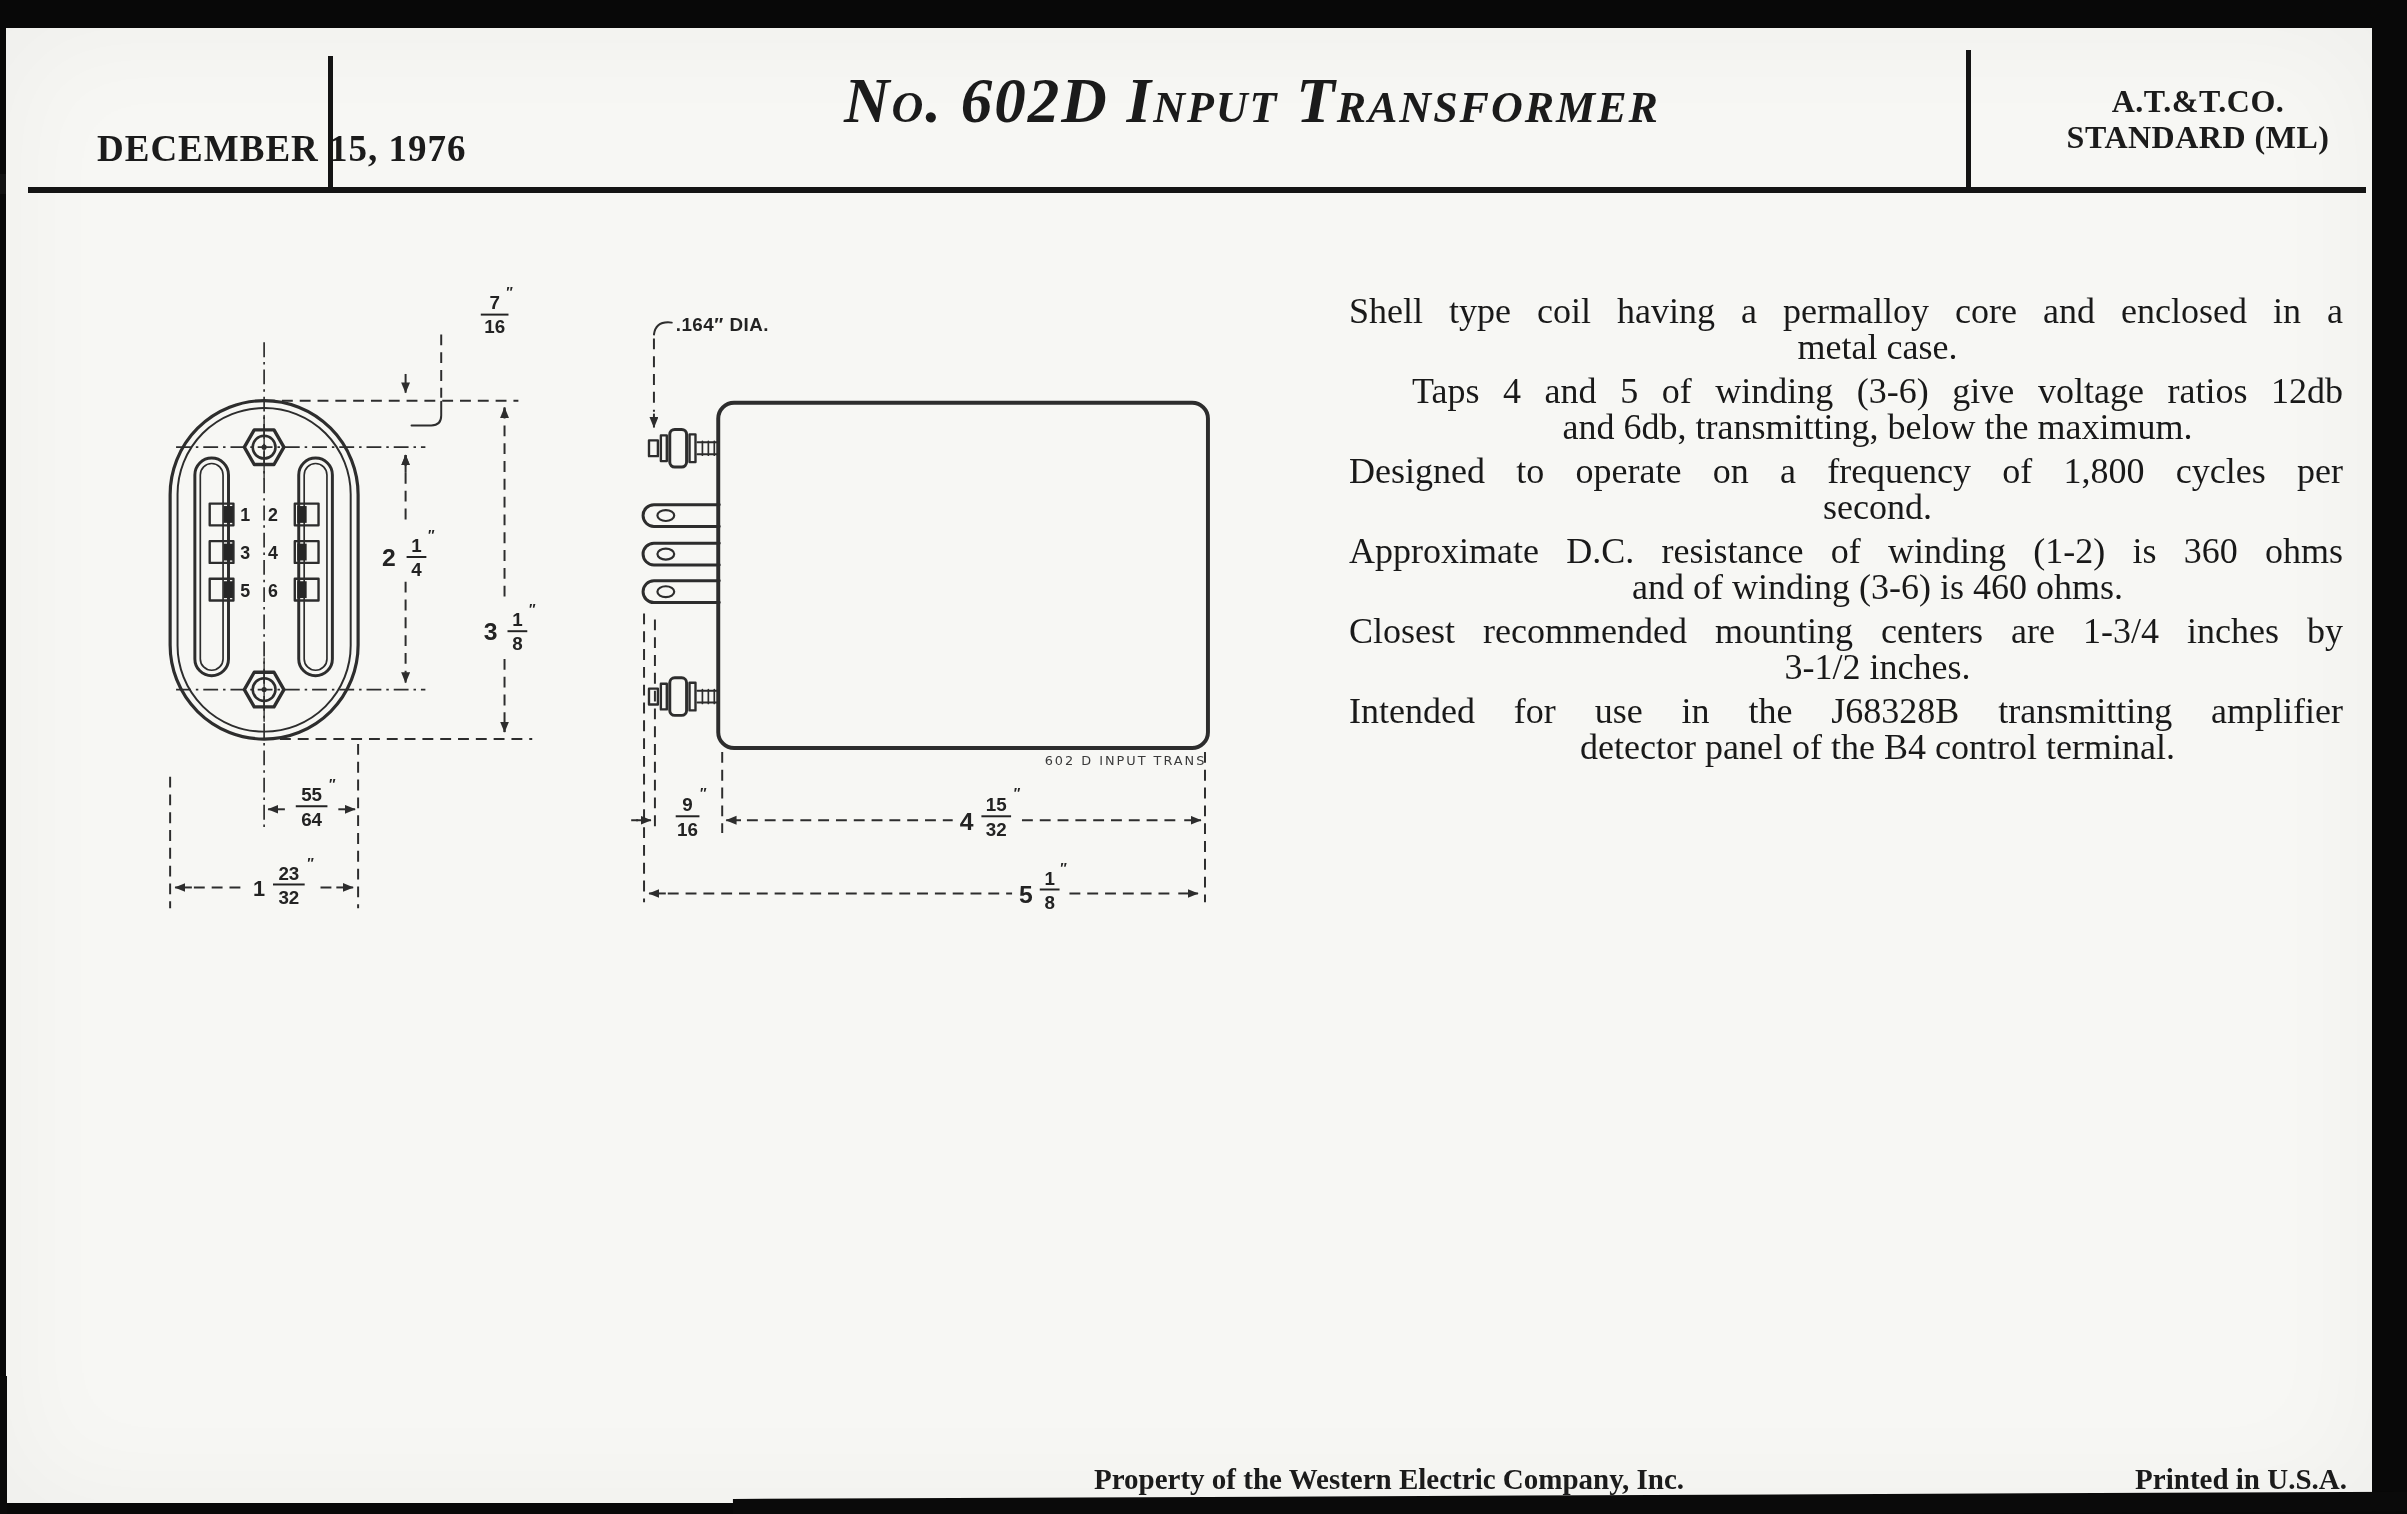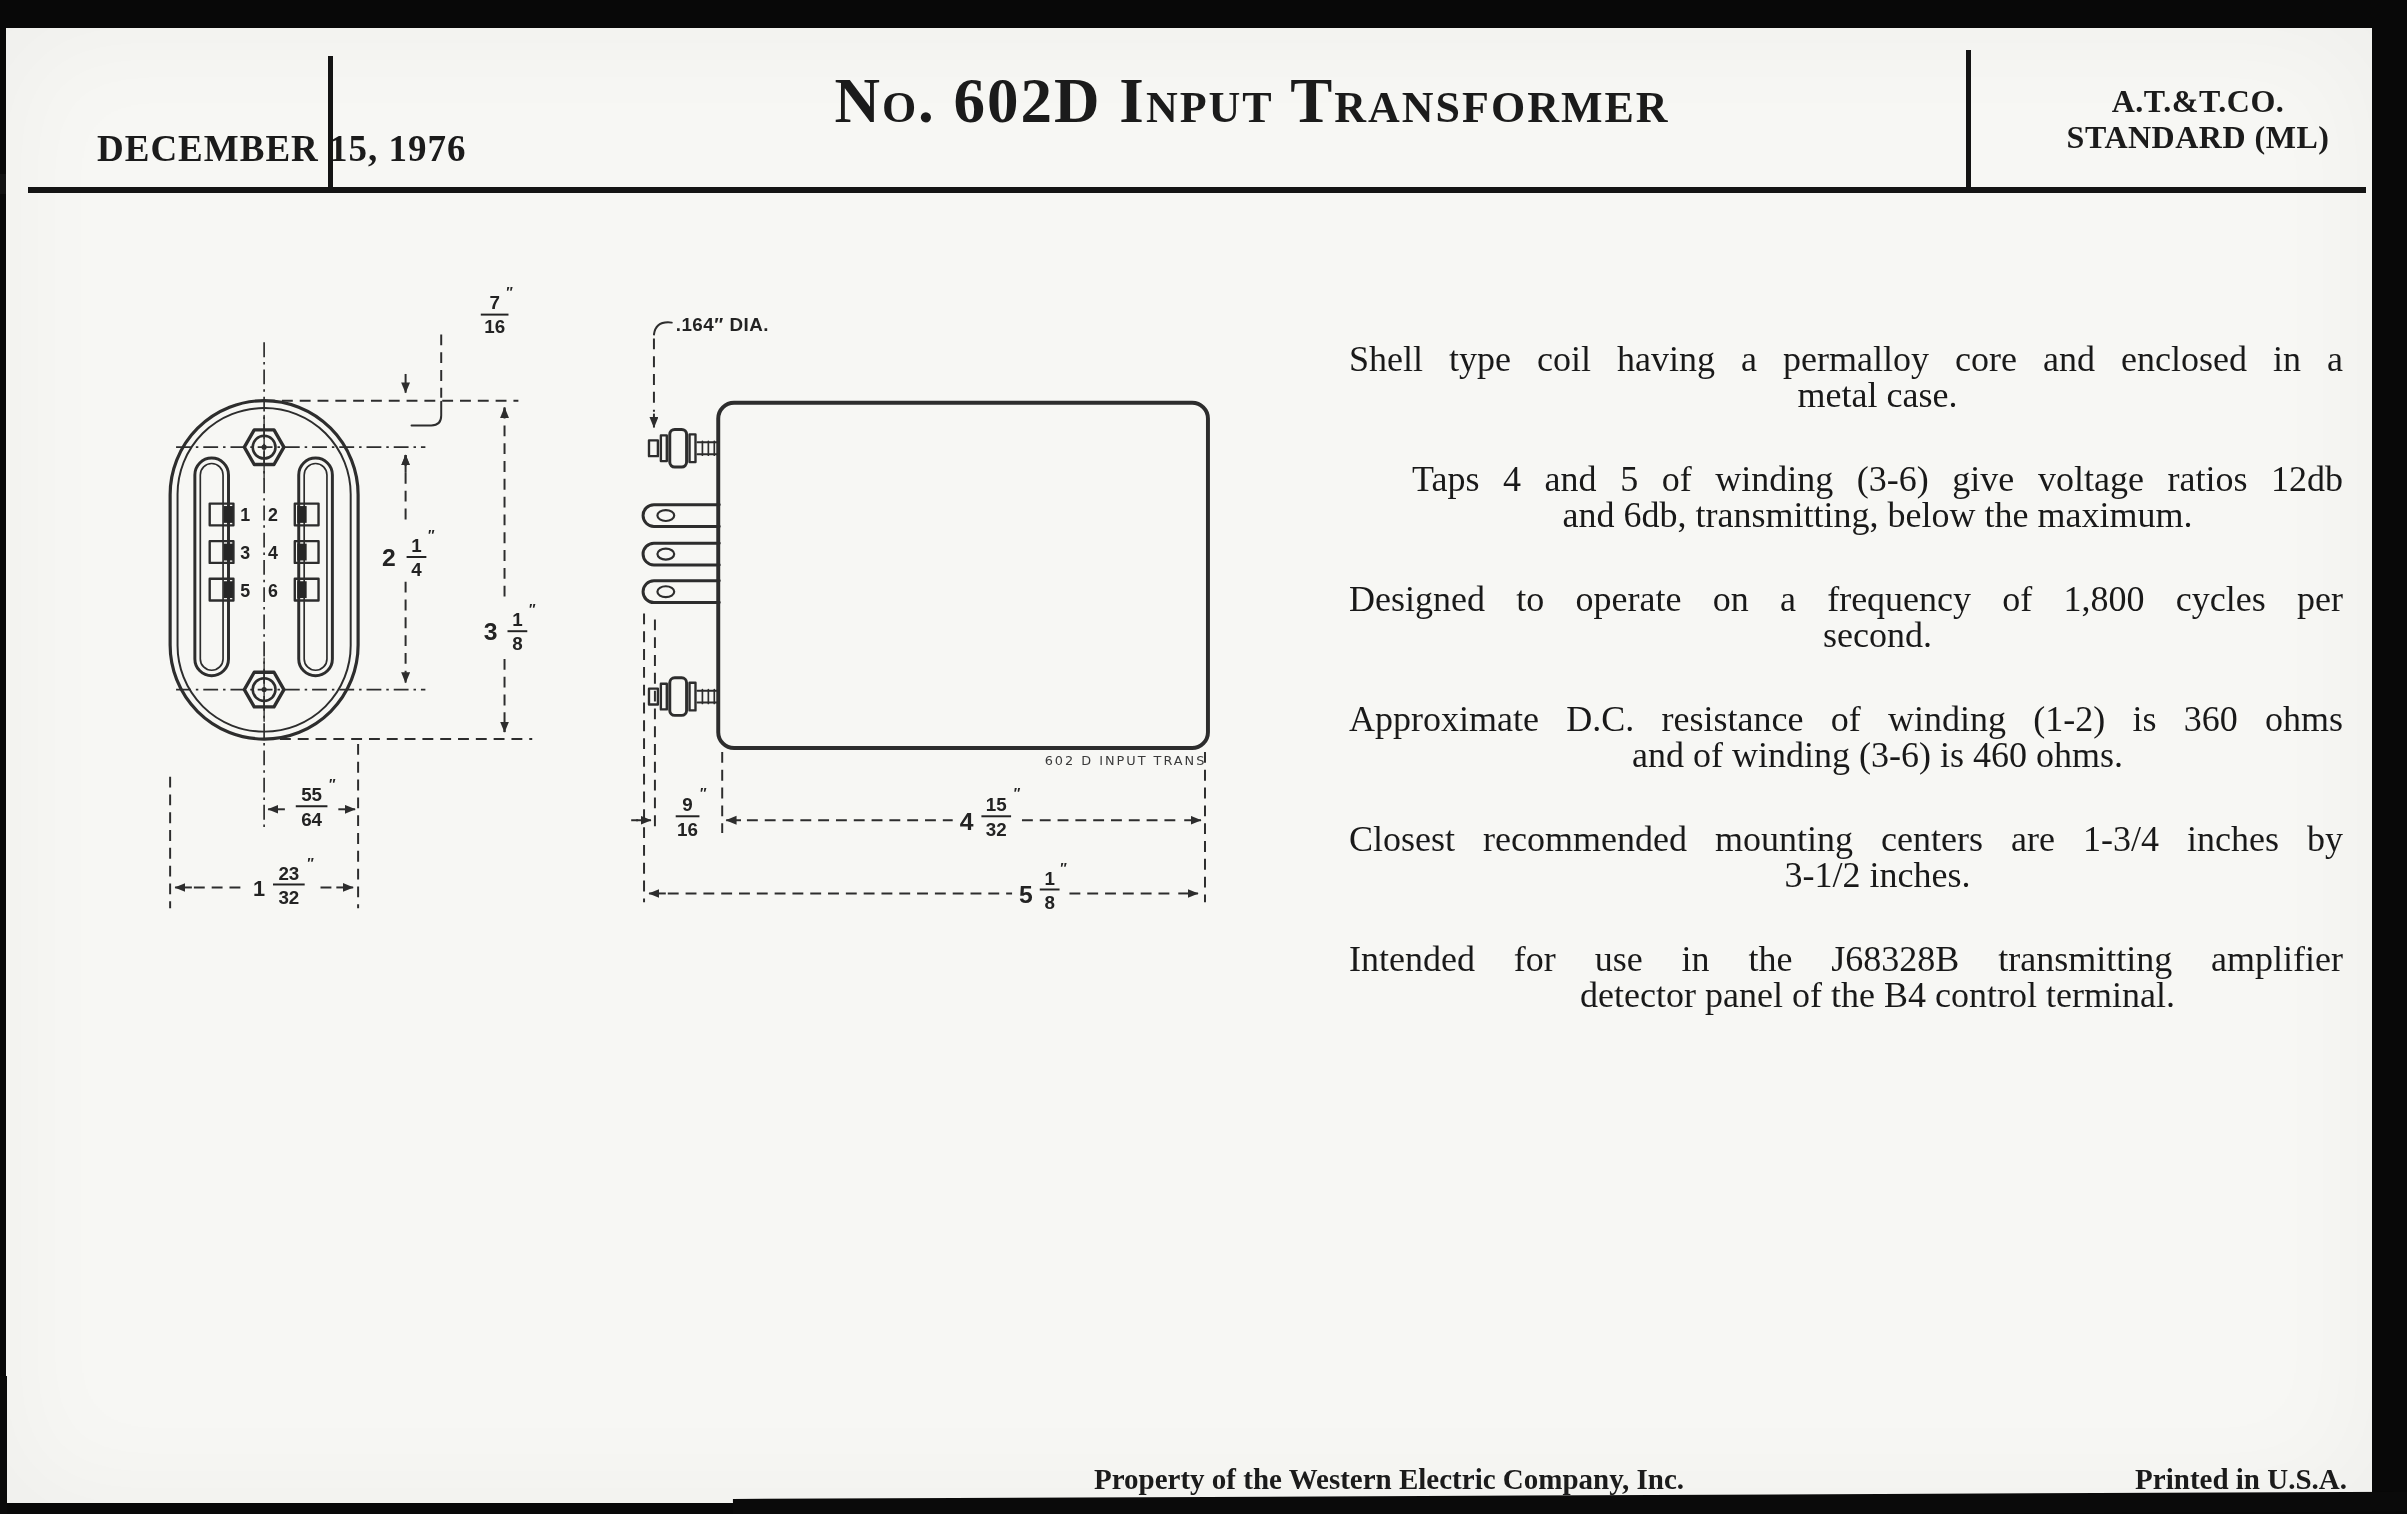--- a/index.html
+++ b/index.html
@@ -8,32 +8,32 @@
   .page{position:absolute;left:6px;top:28px;right:36px;bottom:12px;background:#f7f7f4;
         box-shadow:inset 0 0 119px rgba(0,0,0,0.04);}
   .band-bottom{position:absolute;left:733px;top:1499px;width:1703px;height:20px;background:#0a0a0a;
         transform:rotate(-0.25deg);transform-origin:left center;}
   .sliver-left{position:absolute;left:0;top:1376px;width:7px;height:139px;background:#0a0a0a;}
   .mark-left{position:absolute;left:0;top:174px;width:6px;height:20px;background:#111;}
 
   
   .hdr-date{position:absolute;left:97px;top:91px;font-size:37px;font-weight:bold;letter-spacing:1px;white-space:nowrap;margin-top:36px;}
   .hdr-title{position:absolute;left:772px;top:65px;width:960px;text-align:center;font-size:63px;
-             font-weight:bold;font-variant:small-caps;letter-spacing:2px;white-space:nowrap;}
+             font-weight:bold;font-variant:small-caps;letter-spacing:2px;white-space:nowrap;font-style:italic;}
   .hdr-org{position:absolute;left:2020px;top:83px;width:356px;text-align:center;font-size:32px;
            font-weight:bold;line-height:36px;letter-spacing:0.5px;}
   .vdiv1{position:absolute;left:328px;top:56px;width:5px;height:133px;background:#141414;}
   .vdiv2{position:absolute;left:1966px;top:50px;width:5px;height:140px;background:#141414;}
   .hrule{position:absolute;left:28px;top:187px;width:2338px;height:6px;background:#141414;}
 
   
   .desc{position:absolute;left:1349px;top:293px;width:994px;font-size:36px;color:#191919;}
   .para{margin:0 0 8px 0;}
   .line{line-height:36px;}
-  .line.just{text-align:justify;text-align-last:justify;margin-top:48px;}
+  .line.just{text-align:justify;text-align-last:justify;}
   .line.left{text-align:center;}
   .line.cont{padding-left:63px;}
 
   
   .foot-left{position:absolute;left:1094px;top:1463px;font-size:29px;font-weight:bold;white-space:nowrap;}
   .foot-right{position:absolute;right:61px;top:1463px;font-size:29px;font-weight:bold;white-space:nowrap;}
 
   
   svg{position:absolute;overflow:visible;}
   .sh{stroke:#2d2d2d;fill:none;stroke-linecap:round;stroke-linejoin:round;}

